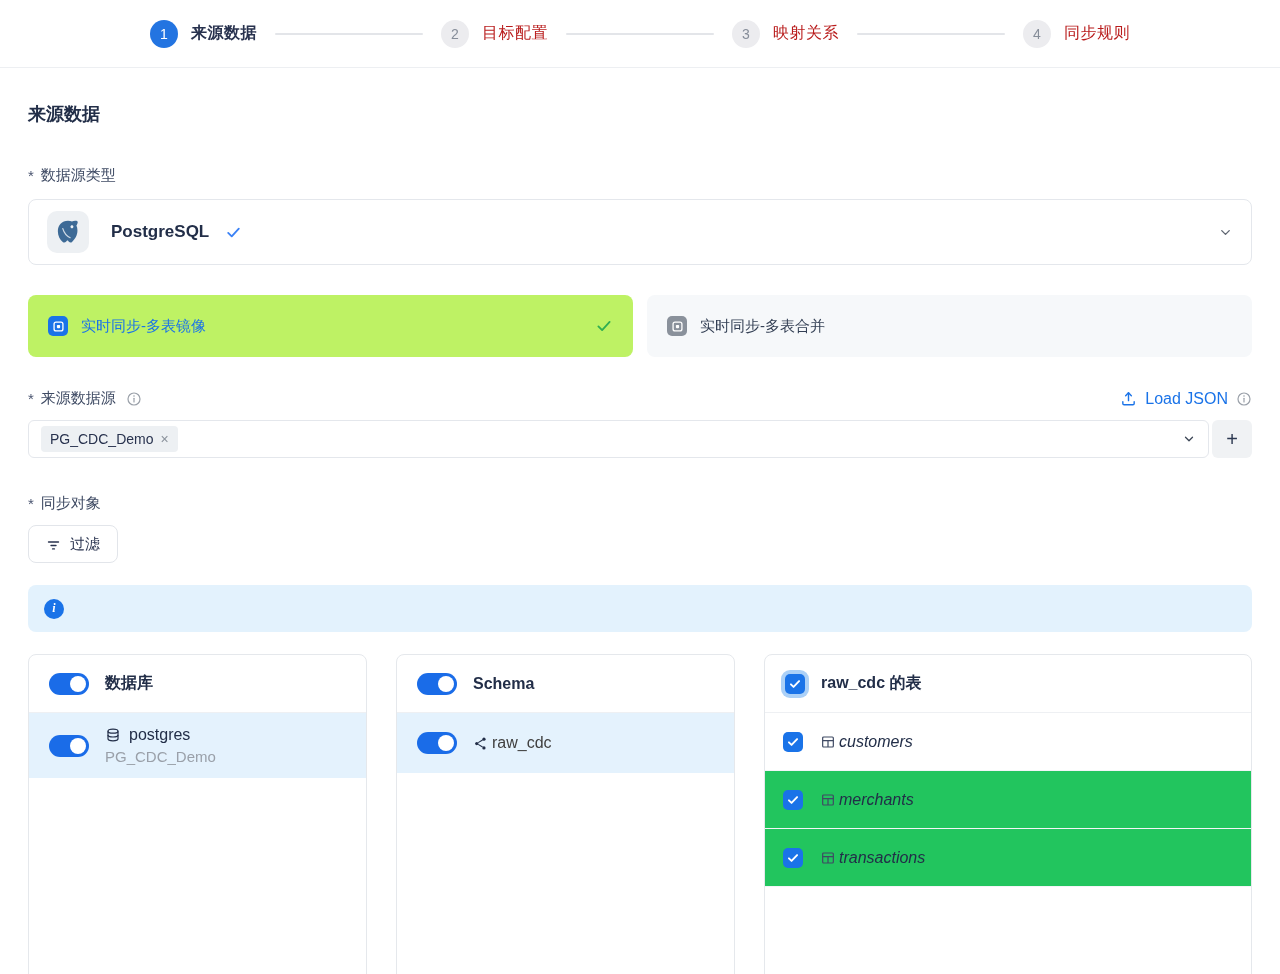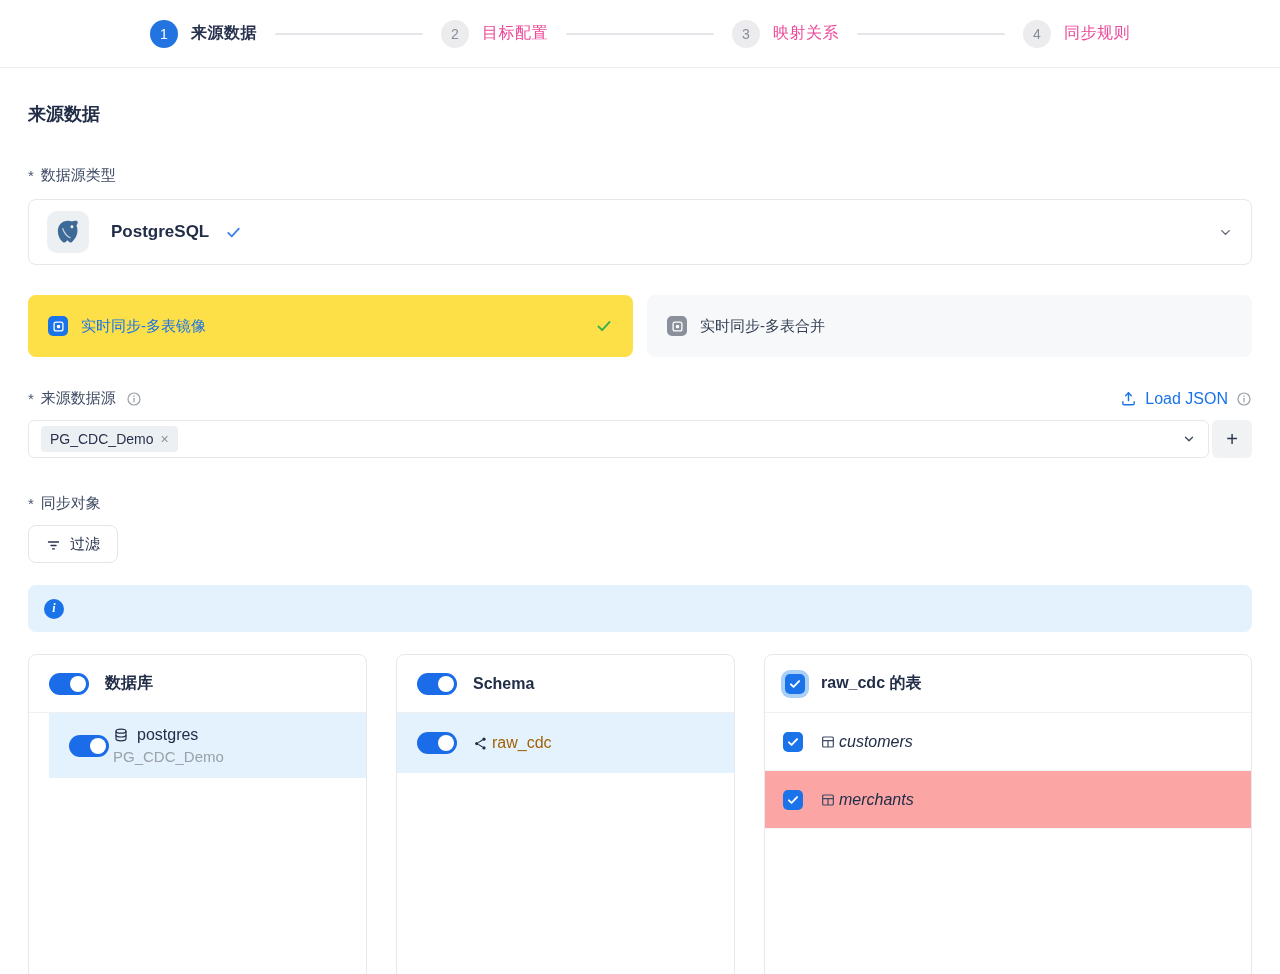--- a/index.html
+++ b/index.html
@@ -6,42 +6,42 @@
   html,body { width:1280px; height:974px; overflow:hidden; background:#fff;
     font-family:"Liberation Sans","DejaVu Sans",sans-serif; color:#28324e; }
 
   
   .stepper { height:68px; border-bottom:1px solid #edeff2; display:flex;
     align-items:center; justify-content:center; gap:18px; background:#fff; }
   .step { display:flex; align-items:center; gap:13px; }
   .step-circle { width:28px; height:28px; border-radius:50%; background:#ececef;
     color:#868d99; font-size:14px; display:flex; align-items:center; justify-content:center; }
   .step.active .step-circle { background:#2374e1; color:#fff; }
-  .step-label { font-size:16px; color:#ec4899; letter-spacing:.5px; }
+  .step-label { font-size:16px; color:#b91c1c; letter-spacing:.5px; }
   .step.active .step-label { color:#28324e; font-weight:700; }
   .connector { width:148px; height:2px; background:#e3e5e9; border-radius:1px; }
 
   
   .main { padding:0 28px; }
   .page-title { margin-top:34px; font-size:18px; font-weight:700; color:#222e48; }
   .field-label { display:flex; align-items:center; gap:7px; font-size:15px; color:#3e4a63; }
   .mt-label1 { margin-top:40px; }
   .req { color:#4a5570; }
 
   .ds-select { margin-top:14px; height:66px; border:1px solid #e4e7ec; border-radius:8px;
     display:flex; align-items:center; padding:0 18px; gap:16px; background:#fff; cursor:pointer; }
   .pg-logo-box { width:42px; height:42px; border-radius:10px; background:#edf0f3;
     display:flex; align-items:center; justify-content:center; }
   .ds-name { font-size:17px; font-weight:700; color:#222e48;margin-left:6px; }
   .spacer { flex:1; }
 
   .mode-cards { margin-top:30px; display:flex; gap:14px; }
   .mode-card { flex:1; height:62px; border-radius:8px; display:flex; align-items:center;
     padding:0 20px; gap:13px; cursor:pointer; }
-  .mode-card.selected { background:#fde047; }
+  .mode-card.selected { background:#bef264; }
   .mode-card.unselected { background:#f6f8fa; }
   .mode-icon { width:20px; height:20px; border-radius:5px; display:flex;
     align-items:center; justify-content:center; flex:none; }
   .mode-card.selected .mode-icon { background:#1a73e8; }
   .mode-card.unselected .mode-icon { background:#8a919b; }
   .mode-label { font-size:15px; }
   .mode-card.selected .mode-label { color:#1a73e8; }
   .mode-card.unselected .mode-label { color:#333f54; }
   .mode-check { margin-left:auto; display:flex; }
 
@@ -78,35 +78,35 @@
   .col-db, .col-schema { width:339px; flex:none; }
   .col-tables { flex:1; }
   .col-header { height:58px; border-bottom:1px solid #eef0f3; display:flex; align-items:center;
     gap:16px; padding:0 20px; font-size:16px; font-weight:700; color:#222e48; }
 
   .toggle { width:40px; height:22px; border-radius:11px; background:#1a6ce8; position:relative;
     flex:none; cursor:pointer; }
   .toggle .knob { position:absolute; top:3px; right:3px; width:16px; height:16px;
     border-radius:50%; background:#fff; }
 
-  .db-row { background:#e4f2fd; padding:13px 20px; display:flex; align-items:center; gap:4px; cursor:pointer;margin-left:20px; }
+  .db-row { background:#e4f2fd; padding:13px 20px; display:flex; align-items:center; gap:16px; cursor:pointer; }
   .db-line { display:flex; align-items:center; gap:8px; font-size:16px; color:#222e48; }
   .db-sub { font-size:15px; color:#9aa0a9; margin-top:4px; }
 
   .schema-row { background:#e4f2fd; height:60px; display:flex; align-items:center; gap:16px;
     padding:0 20px; cursor:pointer; }
-  .schema-name { display:flex; align-items:center; gap:4px; font-size:16px; color:#a16207; }
+  .schema-name { display:flex; align-items:center; gap:4px; font-size:16px; color:#404040; }
 
   .checkbox { width:20px; height:20px; border-radius:5px; background:#1a73e8; display:flex;
     align-items:center; justify-content:center; flex:none; cursor:pointer; }
   .checkbox.ring { box-shadow:0 0 0 4px #abd0f7; }
 
   .table-row { height:58px; display:flex; align-items:center; gap:17px; padding:0 18px;
     border-bottom:1px solid #f3f5f7; cursor:pointer; }
-  .table-row.alt { background:#fca5a5; }
+  .table-row.alt { background:#22c55e; }
   .table-name { display:flex; align-items:center; gap:3px; font-size:16px; color:#222e48;font-style:italic; }
   svg { display:block; }
 </style>
 </head>
 <body>
 
 <div class="stepper">
   <div class="step active">
     <div class="step-circle">1</div>
     <div class="step-label">来源数据</div>
@@ -345,15 +345,31 @@
             <svg width="16" height="16" viewBox="0 0 24 24" fill="none" stroke="#3f4a63" stroke-width="1.8">
                 <rect x="4" y="4.5" width="16" height="15" rx="1.5"></rect>
                 <path d="M4 10h16M12 10v9.5"></path>
               </svg>
           </span>
           <span>merchants</span>
         </span>
       </div>
 
 
+      <div class="table-row alt">
+        <span class="checkbox">
+          <svg width="14" height="14" viewBox="0 0 24 24" fill="none" stroke="#fff" stroke-width="3.2" stroke-linecap="round" stroke-linejoin="round">
+              <path d="M5 12.5l4.5 4.5 9.5-10"></path>
+            </svg>
+        </span>
+        <span class="table-name">
+          <span>
+            <svg width="16" height="16" viewBox="0 0 24 24" fill="none" stroke="#3f4a63" stroke-width="1.8">
+                <rect x="4" y="4.5" width="16" height="15" rx="1.5"></rect>
+                <path d="M4 10h16M12 10v9.5"></path>
+              </svg>
+          </span>
+          <span>transactions</span>
+        </span>
+      </div>
     </div>
   </div>
 </div>
 
 </body></html>

